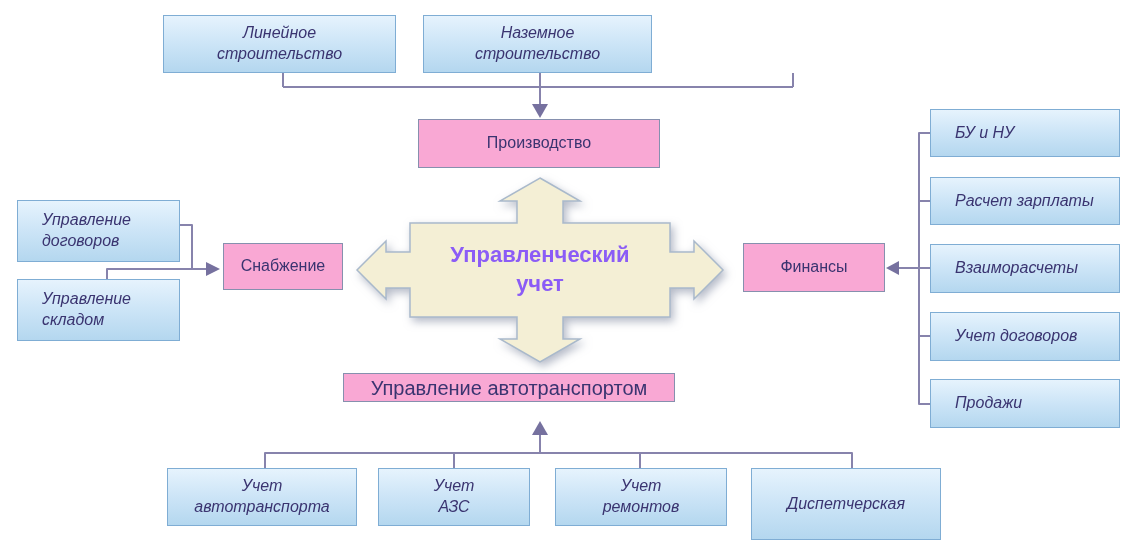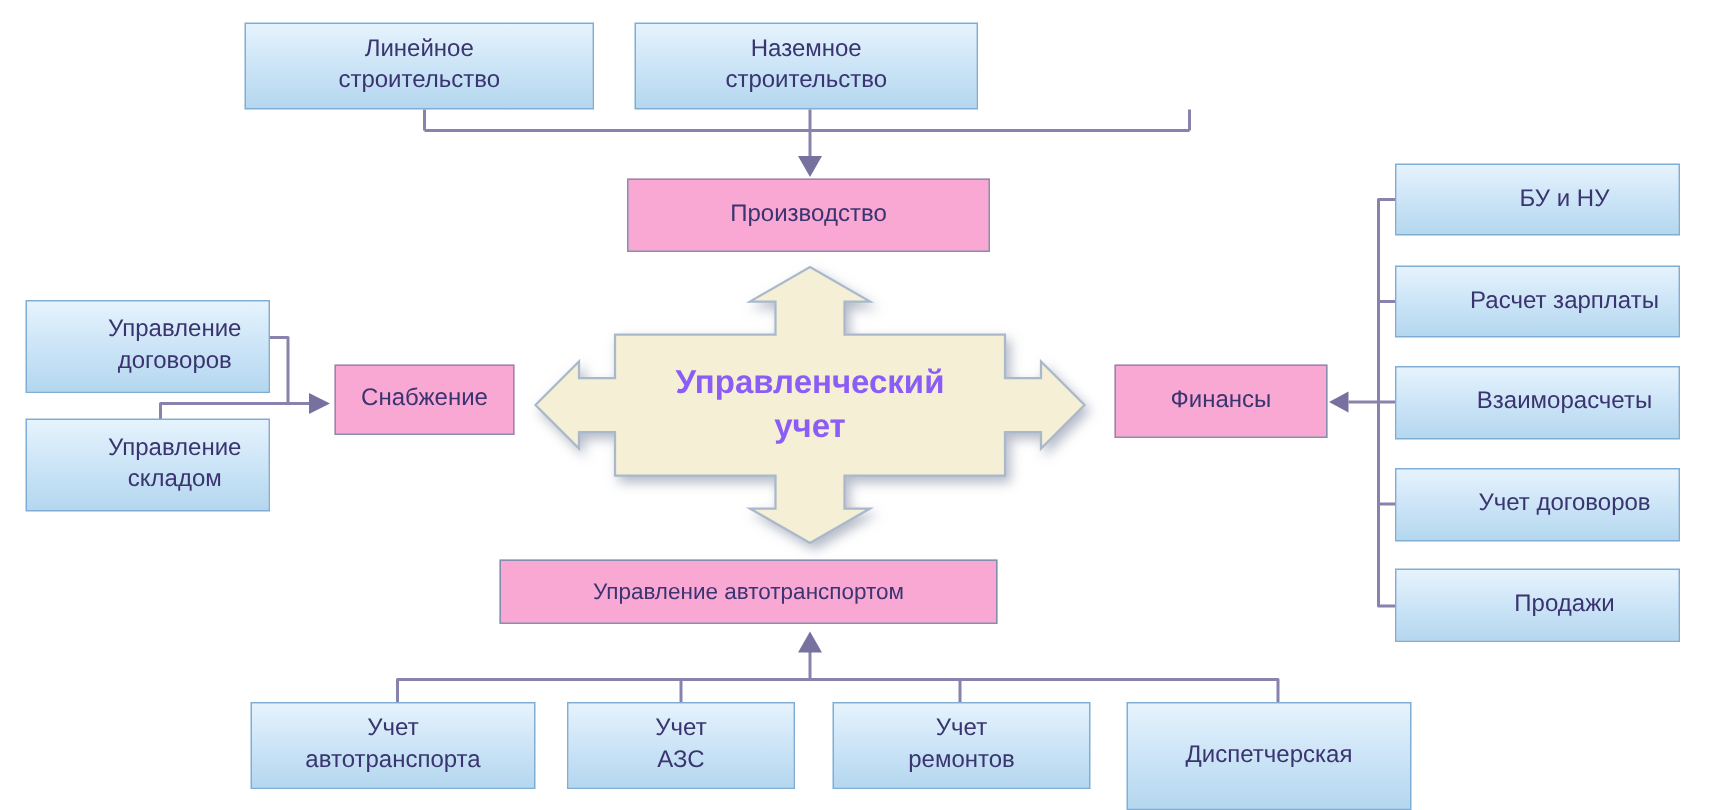--- a/index.html
+++ b/index.html
@@ -8,24 +8,25 @@
     font-family:"Liberation Sans", sans-serif;background:#ffffff;
   }
   #wires{position:absolute;left:0;top:0;width:1139px;height:540px;}
   .box{
     position:absolute;box-sizing:border-box;display:flex;flex-direction:column;
     justify-content:center;color:#3a3470;font-size:16px;line-height:1.3;
   }
   .blue{
     background:linear-gradient(180deg,#e6f3fd 0%,#cde5f7 48%,#b4d7ef 100%);
     border:1.5px solid #7fadd4;
+    font-style:italic;
   }
   .gray{background:#f9a8d4;border:1.5px solid #8690ae;}
   .c{text-align:center;}
-  .l{text-align:left;padding-left:36px;align-items:center;}
+  .l{text-align:left;padding-left:24px;}
   .ln{white-space:nowrap;}
   #cross-title{
     position:absolute;left:410px;top:223px;width:260px;height:94px;
     display:flex;flex-direction:column;justify-content:center;text-align:center;
     font-size:22px;font-weight:bold;color:#8b5cf6;line-height:1.3;
   }
   .wire{stroke:#8783ac;stroke-width:2;fill:none;stroke-linejoin:round;}
   .ah{fill:#76719f;stroke:none;}
   .cross{
     fill:#f4efd5;stroke:#a9b9cb;stroke-width:1.5;
@@ -110,21 +111,21 @@
   <div class="box blue l" style="left:930px;top:244px;width:190px;height:49px">
     <div class="ln">Взаиморасчеты</div>
   </div>
   <div class="box blue l" style="left:930px;top:312px;width:190px;height:49px">
     <div class="ln">Учет договоров</div>
   </div>
   <div class="box blue l" style="left:930px;top:379px;width:190px;height:49px">
     <div class="ln">Продажи</div>
   </div>
 
-  <div class="box gray c" style="left:333px;top:373px;width:332px;height:43px;font-size:15px">
+  <div class="box gray c" style="left:343px;top:373px;width:332px;height:29px;font-size:20px">
     <div class="ln">Управление автотранспортом</div>
   </div>
 
   <div class="box blue c" style="left:167px;top:468px;width:190px;height:58px">
     <div class="ln">Учет</div>
     <div class="ln">автотранспорта</div>
   </div>
   <div class="box blue c" style="left:378px;top:468px;width:152px;height:58px">
     <div class="ln">Учет</div>
     <div class="ln">АЗС</div>

